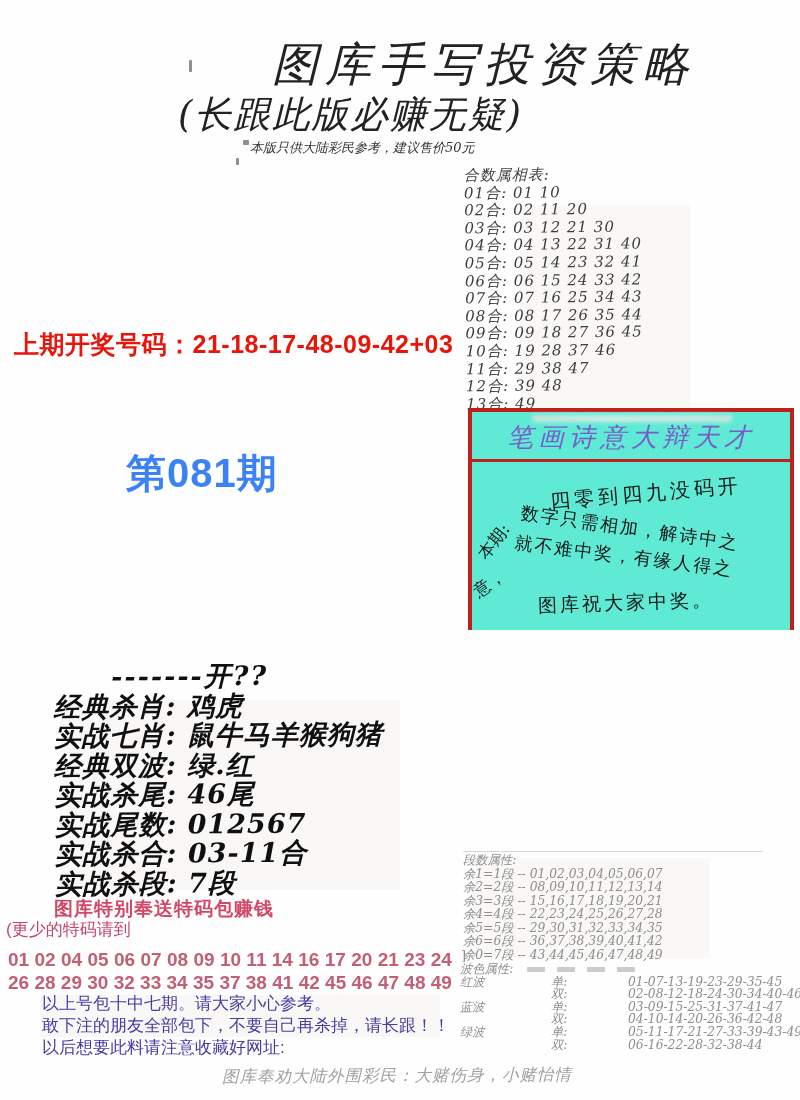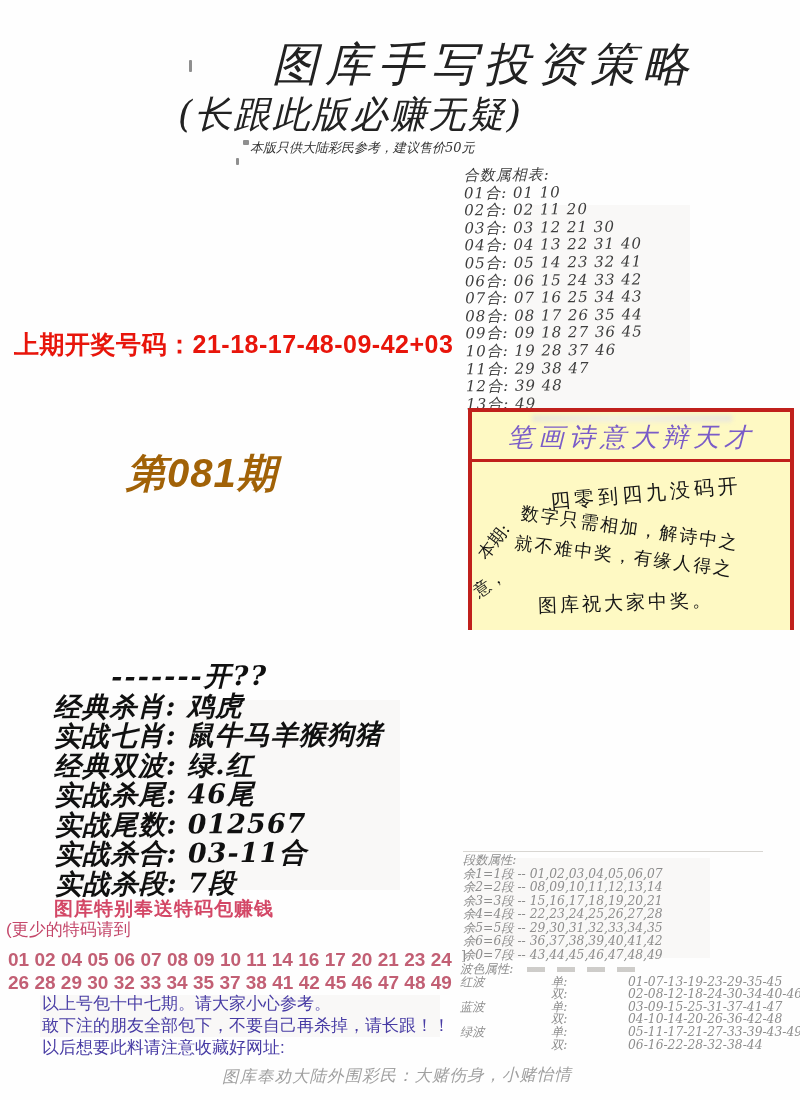--- a/index.html
+++ b/index.html
@@ -42,28 +42,28 @@
   
   .prev-draw{
     position:absolute;left:14px;top:328px;
     font-weight:bold;font-size:25px;letter-spacing:.5px;
     color:#e8150b;white-space:nowrap;
   }
 
   
   .issue{
     position:absolute;left:126px;top:446px;
-    font-weight:bold;font-size:40px;letter-spacing:1px;color:#a16207;font-style:italic;
+    font-weight:bold;font-size:40px;letter-spacing:1px;color:#3b82f6;
   }
 
   
   .poem-box{
     position:absolute;left:468px;top:408px;width:318px;height:218px;
     border-top:4px solid #c0201c;border-left:4px solid #c0201c;border-right:4px solid #c0201c;
-    background:#fef9c3;
+    background:#5eead4;
   }
   .poem-box .smudge{
     position:absolute;top:3px;left:60px;width:200px;height:7px;
     background:linear-gradient(90deg,#e4e2de,#efeeeb 40%,#e6e4e0);
     filter:blur(2px);opacity:.8;
   }
   .poem-title{
     position:absolute;top:8px;left:0;width:100%;text-align:center;
     font-family:"DejaVu Serif",serif;font-style:italic;
     font-size:26px;letter-spacing:5px;color:#7a5cc8;white-space:nowrap;

